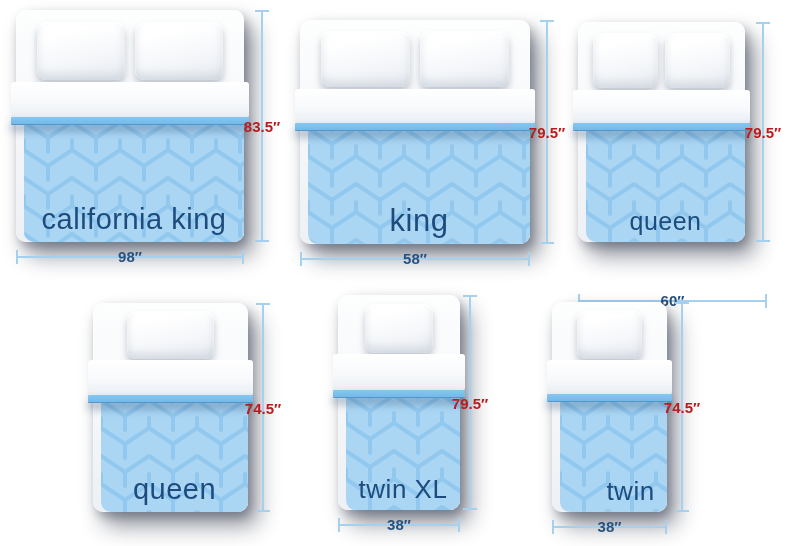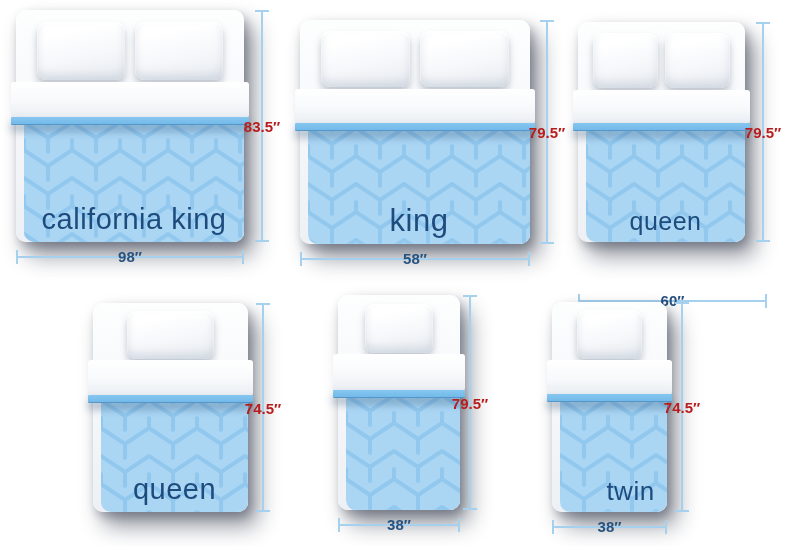--- a/index.html
+++ b/index.html
@@ -270,20 +270,21 @@
             <path d="M0 32 L24 48 L48 32"></path>
                 <path d="M24 48 V56"></path>
             <path d="M24 0 V6"></path>
                 <path d="M0 32 V22"></path>
                 <path d="M48 32 V22"></path>
           </g>
         </pattern>
           </defs>
         <rect width="100%" height="100%" fill="url(#pat-e)"></rect>
       </svg>
+      <div class="bed-name n-twinxl">twin XL</div>
     </div>
     <div class="fold">
         <div class="fold-strip"></div>
       </div>
   </div>
   <div class="dim-v dv-twinxl">
     <span class="line"></span>
       <span class="cap-t"></span>
       <span class="cap-b"></span>
     <span class="dim-label">79.5″</span>

